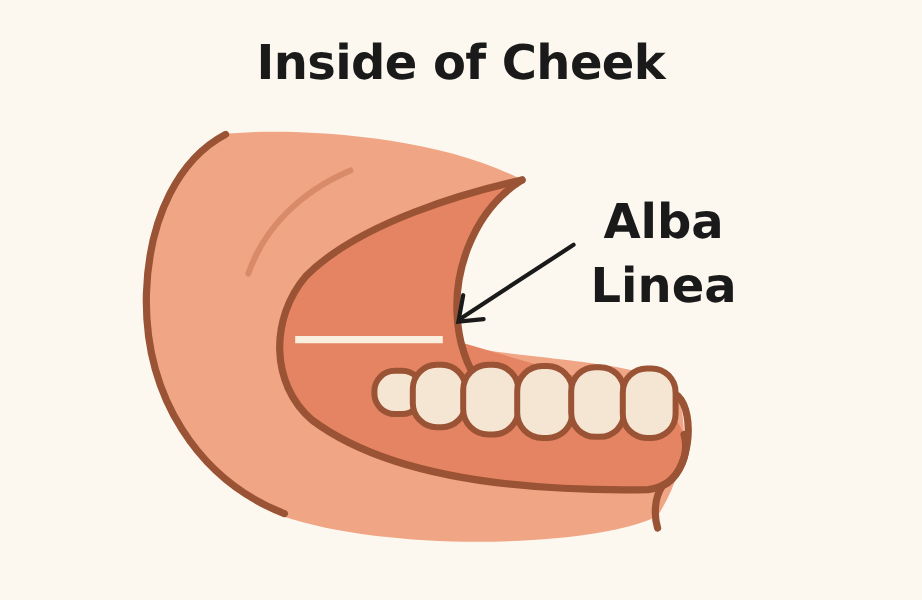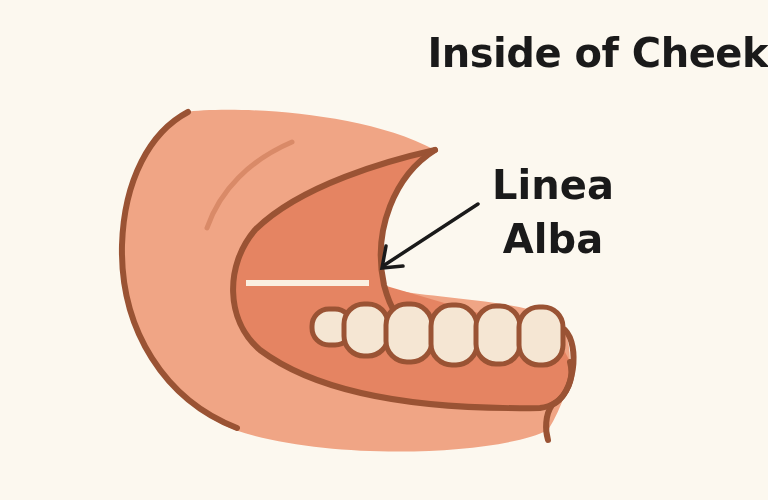--- a/index.html
+++ b/index.html
@@ -1,17 +1,17 @@
 <!DOCTYPE html>
 <html><head>
 <meta charset="utf-8">
 <style>
   html, body { margin:0; padding:0; }
   body { width:768px; height:500px; background:#fcf8ef; overflow:hidden; position:relative; font-family:"DejaVu Sans", sans-serif; }
-  .title { position:absolute; left:0; top:30px; width:768px; text-align:right; font-size:40px; font-weight:bold; color:#1a1a1a; letter-spacing:-0.5px; }
+  .title { position:absolute; left:0; top:30px; width:768px; text-align:center; font-size:40px; font-weight:bold; color:#1a1a1a; letter-spacing:-0.5px; }
   .label { position:absolute; left:478px; top:158px; width:150px; text-align:center; font-size:40px; font-weight:bold; color:#1a1a1a; line-height:54px; }
   svg { position:absolute; left:0; top:0; }
 </style>
 </head>
 <body>
 
 <div class="title">Inside of Cheek</div>
 
 <svg width="768" height="500" viewBox="0 0 768 500">
 
@@ -39,15 +39,15 @@
     <rect x="519" y="307" width="44" height="58" rx="20"></rect>
   </g>
 
   <g stroke="#1a1a1a" stroke-width="3.5" fill="none" stroke-linecap="round">
     <line x1="478" y1="204" x2="383" y2="266"></line>
     <polyline points="386,246 382,268 403,266"></polyline>
   </g>
 </svg>
 
 <div class="label">
+  <div>Alba</div>
   <div>Linea</div>
-  <div>Alba</div>
 </div>
 
 </body></html>

